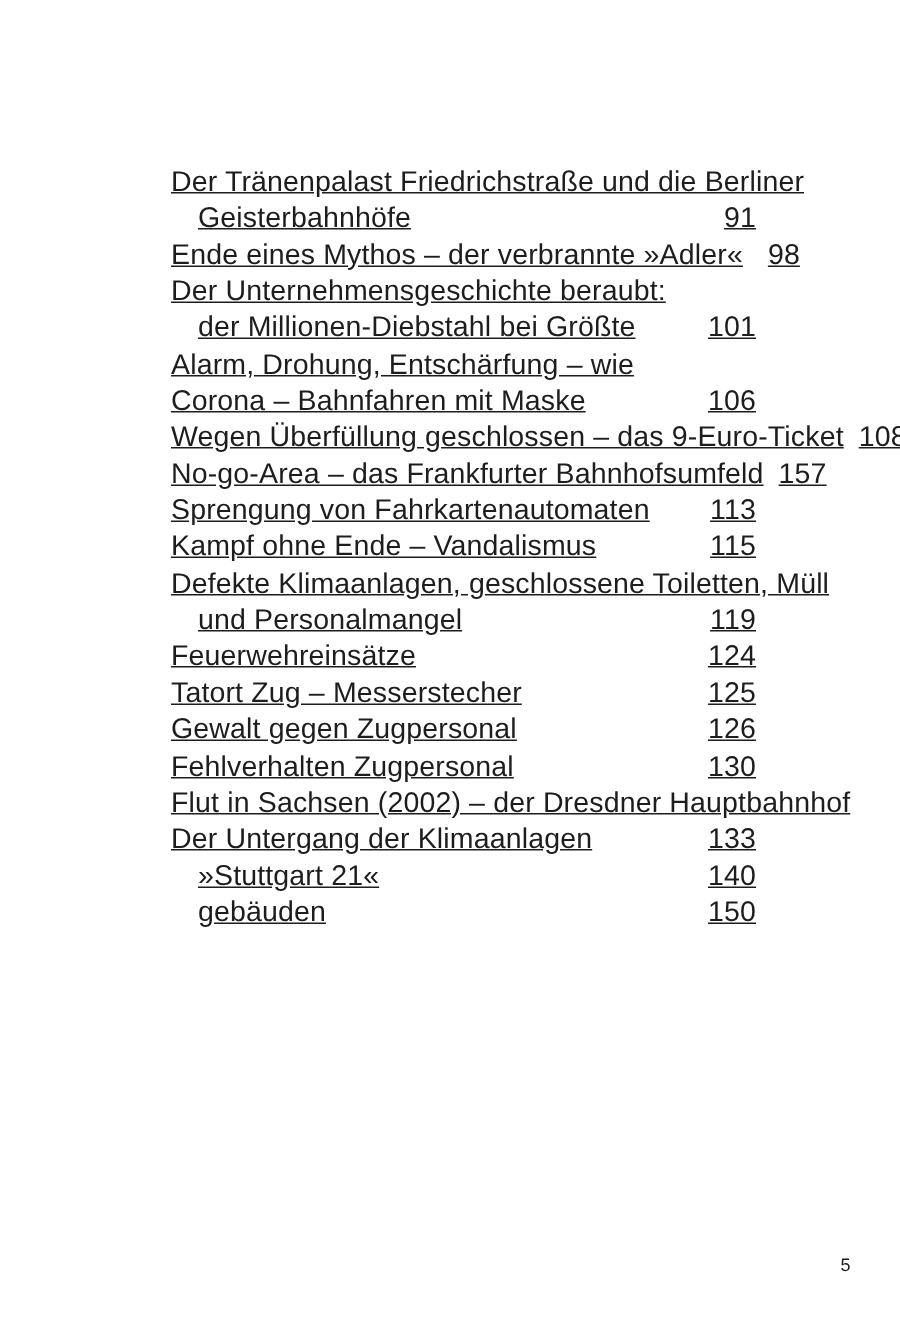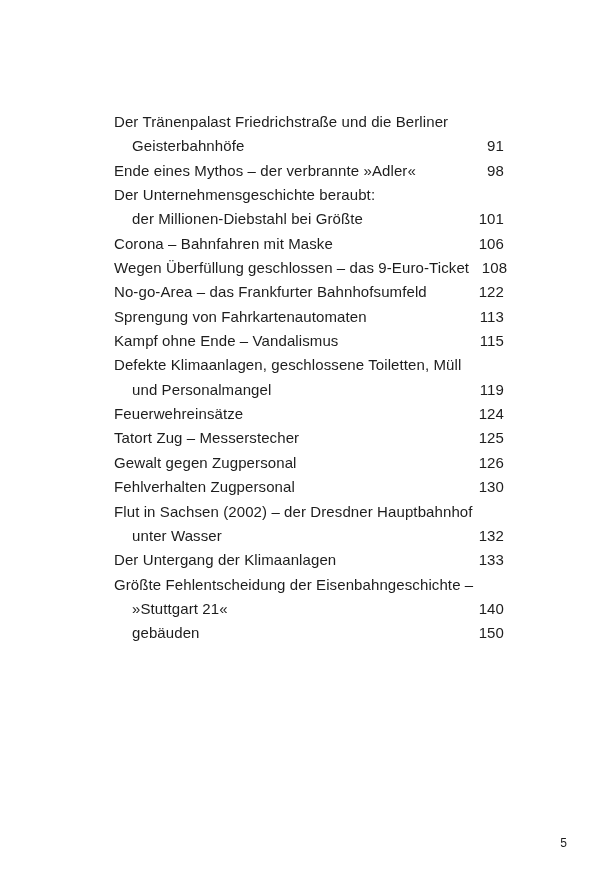--- a/index.html
+++ b/index.html
@@ -25,23 +25,24 @@
     left: 114px;
     top: 110px;
     width: 390px;
   }
   .row {
     display: flex;
     align-items: flex-end;
     justify-content: space-between;
     height: 24.35px;
     line-height: 24.35px;
-    font-size: 15px;
+    font-size: 19px;
     letter-spacing: 0.1px;
     white-space: nowrap;
+    text-decoration: underline;
   }
   .row .title {
     flex: 1 1 auto;
     overflow: visible;
   }
   .row.indent .title {
     padding-left: 18px;
   }
   .row .pagenum {
     flex: 0 0 auto;
@@ -77,30 +78,34 @@
   </div>
       <div class="row">
     <span class="title">Der Unternehmensgeschichte beraubt:</span>
     <span class="pagenum"></span>
   </div>
       <div class="row indent">
     <span class="title">der Millionen-Diebstahl bei Größte</span>
     <span class="pagenum">101</span>
   </div>
       <div class="row">
+    <span class="title">Alarm, Drohung, Entschärfung – wie</span>
+    <span class="pagenum"></span>
+  </div>
+      <div class="row">
     <span class="title">Corona – Bahnfahren mit Maske</span>
     <span class="pagenum">106</span>
   </div>
       <div class="row">
     <span class="title">Wegen Überfüllung geschlossen – das 9-Euro-Ticket</span>
     <span class="pagenum">108</span>
   </div>
       <div class="row">
     <span class="title">No-go-Area – das Frankfurter Bahnhofsumfeld</span>
-    <span class="pagenum">122</span>
+    <span class="pagenum">157</span>
   </div>
       <div class="row">
     <span class="title">Sprengung von Fahrkartenautomaten</span>
     <span class="pagenum">113</span>
   </div>
       <div class="row">
     <span class="title">Kampf ohne Ende – Vandalismus</span>
     <span class="pagenum">115</span>
   </div>
       <div class="row">
@@ -124,31 +129,23 @@
     <span class="pagenum">126</span>
   </div>
       <div class="row">
     <span class="title">Fehlverhalten Zugpersonal</span>
     <span class="pagenum">130</span>
   </div>
       <div class="row">
     <span class="title">Flut in Sachsen (2002) – der Dresdner Hauptbahnhof</span>
     <span class="pagenum"></span>
   </div>
-      <div class="row indent">
-    <span class="title">unter Wasser</span>
-    <span class="pagenum">132</span>
-  </div>
       <div class="row">
     <span class="title">Der Untergang der Klimaanlagen</span>
     <span class="pagenum">133</span>
-  </div>
-      <div class="row">
-    <span class="title">Größte Fehlentscheidung der Eisenbahngeschichte –</span>
-    <span class="pagenum"></span>
   </div>
       <div class="row indent">
     <span class="title">»Stuttgart 21«</span>
     <span class="pagenum">140</span>
   </div>
       <div class="row indent">
     <span class="title">gebäuden</span>
     <span class="pagenum">150</span>
   </div>
     </div>

